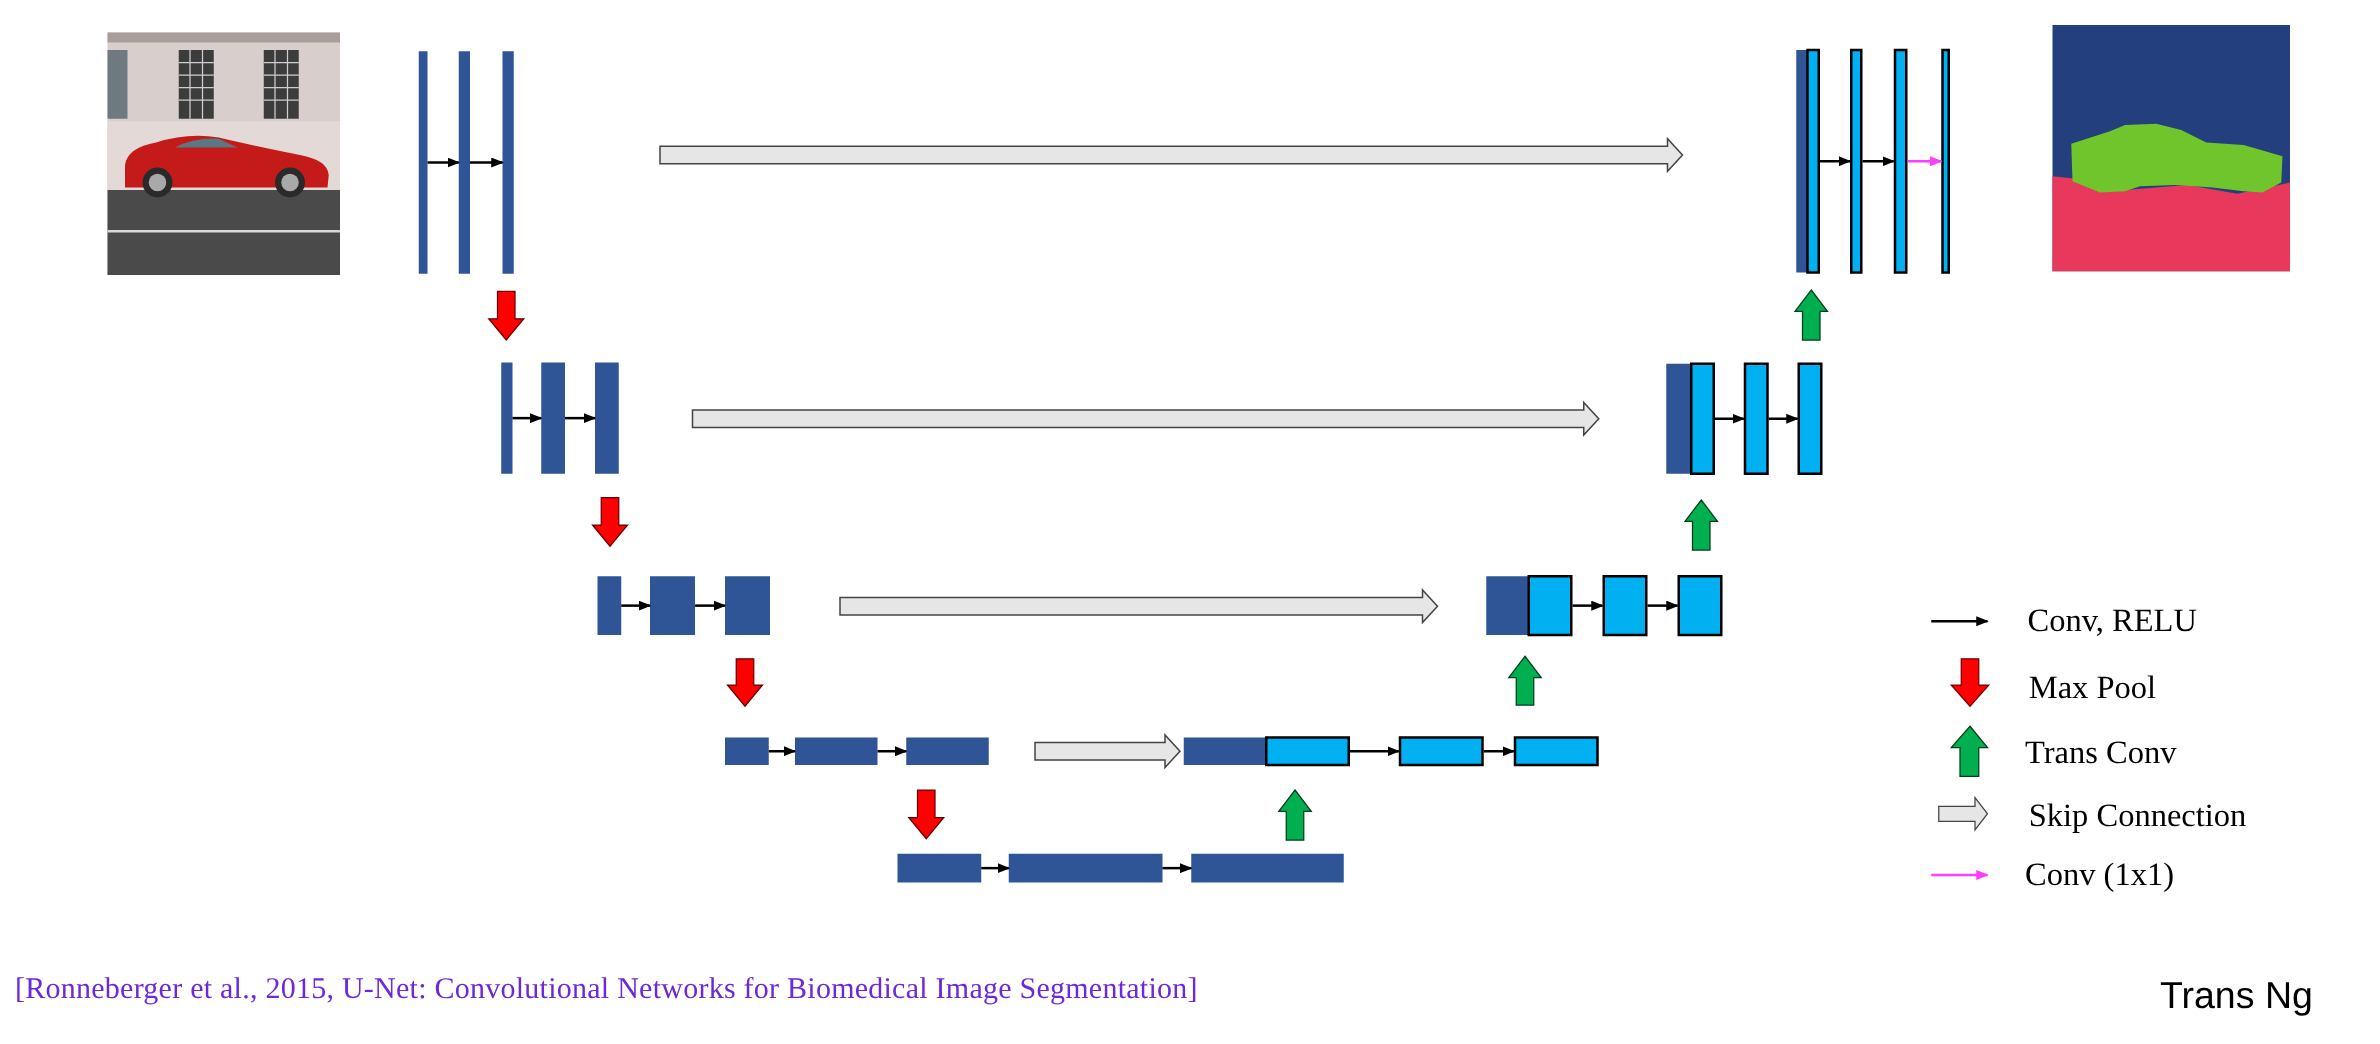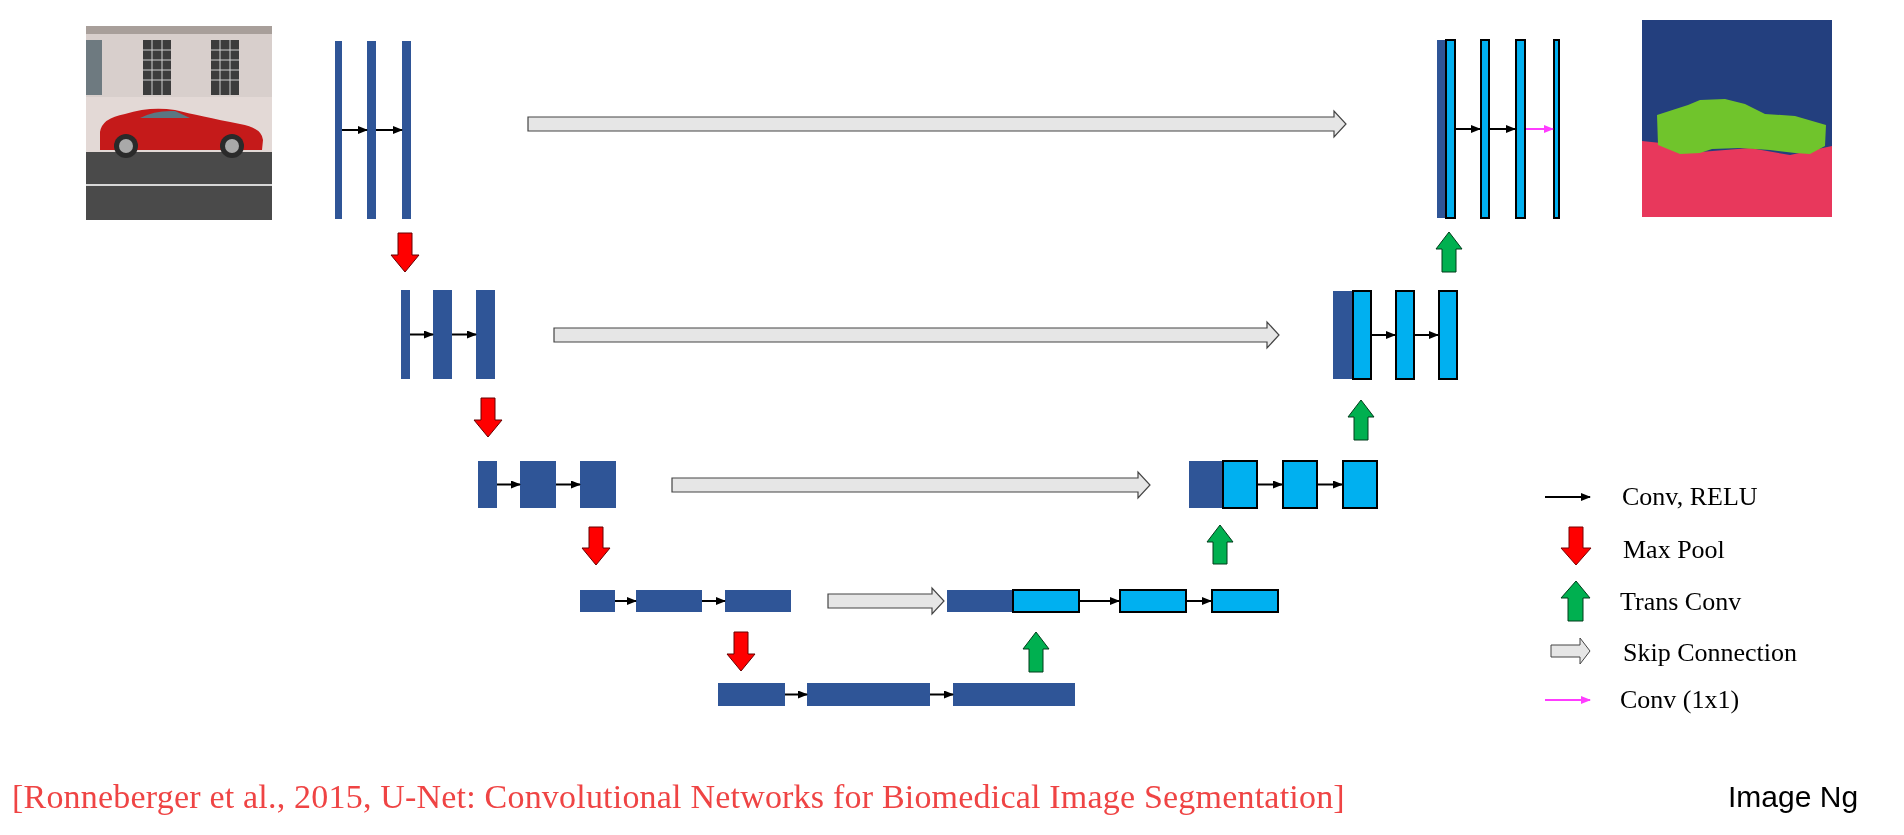--- a/index.html
+++ b/index.html
@@ -1,19 +1,19 @@
 <!DOCTYPE html>
 <html><head>
 <meta charset="utf-8">
 <style>
   html,body{margin:0;padding:0;background:#fff;}
   body{width:1904px;height:835px;position:relative;overflow:hidden;font-family:"DejaVu Serif",serif;}
   #diagram{position:absolute;left:0;top:0;width:1904px;height:835px;}
   .legend-label{font-family:"Liberation Serif","DejaVu Serif",serif;font-size:26px;fill:#000;}
-  #citation{position:absolute;left:12px;top:778px;font-family:"Liberation Serif","DejaVu Serif",serif;font-size:34px;color:#ef4444;white-space:nowrap;letter-spacing:0.2px;}
+  #citation{position:absolute;left:12px;top:778px;font-family:"Liberation Serif","DejaVu Serif",serif;font-size:24px;color:#6d28d9;white-space:nowrap;letter-spacing:0.2px;}
   #author{position:absolute;left:1728px;top:780px;font-family:"Liberation Sans","DejaVu Sans",sans-serif;font-size:30px;color:#000;white-space:nowrap;}
 </style>
 </head>
 <body>
 
 <svg id="diagram" width="1904" height="835" viewBox="0 0 1904 835" xmlns="http://www.w3.org/2000/svg">
   <defs>
     <marker id="ah" markerWidth="10" markerHeight="8" refX="9" refY="4" orient="auto" markerUnits="userSpaceOnUse">
       <path d="M0,0 L10,4 L0,8 Z" fill="#000"></path>
     </marker>
@@ -147,13 +147,13 @@
       <text class="legend-label" x="1623" y="661">Skip Connection</text>
     </g>
     <g>
       <line x1="1545" y1="700" x2="1590" y2="700" stroke="#ff3cff" stroke-width="2" marker-end="url(#ahp)"></line>
       <text class="legend-label" x="1620" y="708">Conv (1x1)</text>
     </g>
   </g>
 </svg>
 
 <div id="citation">[Ronneberger et al., 2015, U-Net: Convolutional Networks for Biomedical Image Segmentation]</div>
-<div id="author">Image Ng</div>
+<div id="author">Trans Ng</div>
 
 </body></html>

